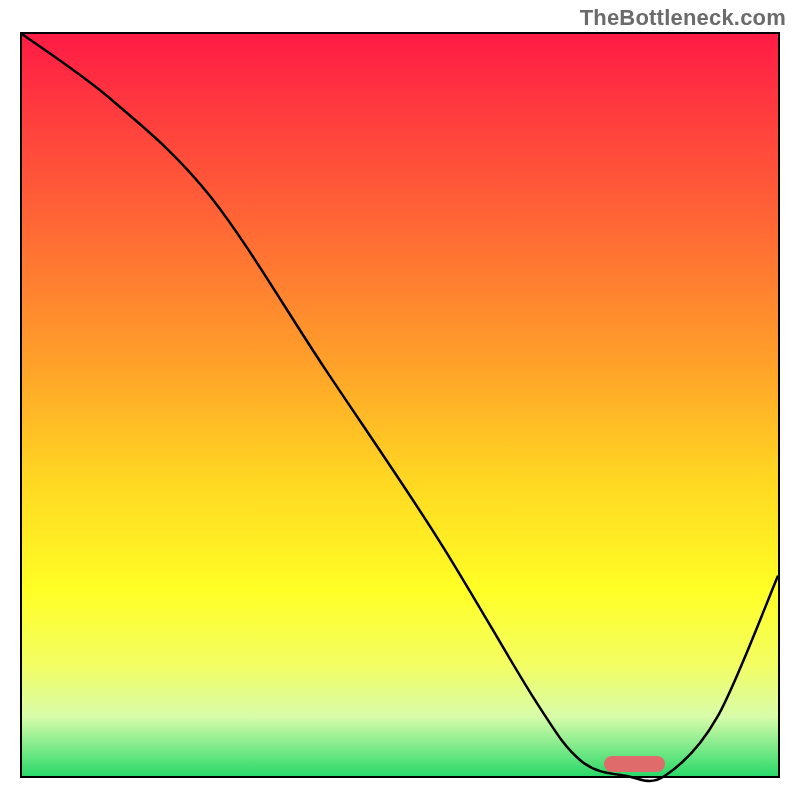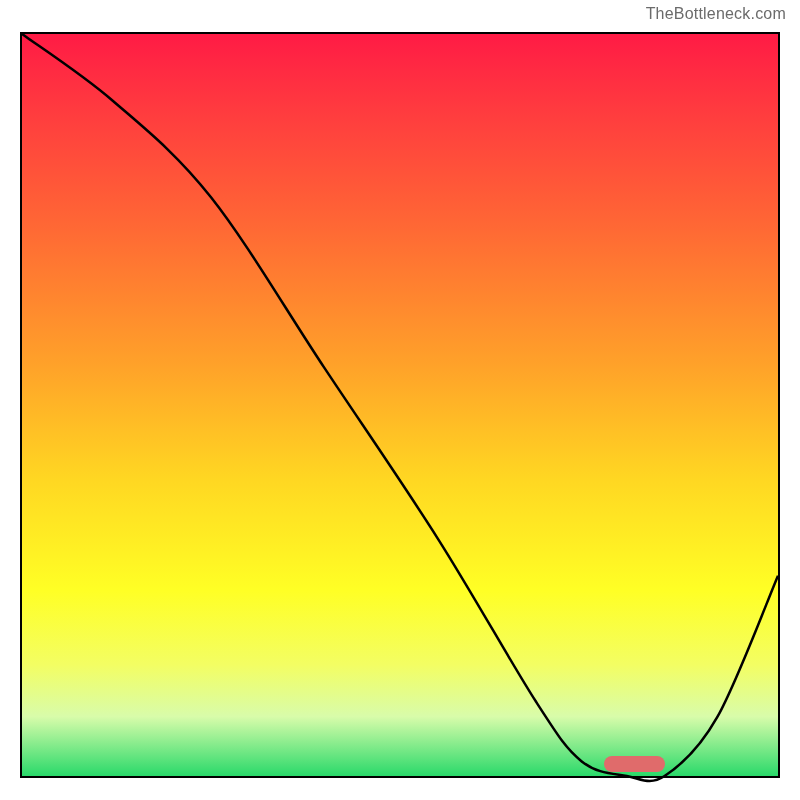--- a/index.html
+++ b/index.html
@@ -13,24 +13,24 @@
   .chart-wrap {
     position: relative;
     width: 800px;
     height: 800px;
   }
   .watermark {
     position: absolute;
     top: 5px;
     right: 14px;
     font-family: Arial, Helvetica, sans-serif;
-    font-size: 16px;
+    font-size: 22px;
     color: #6b6b6b;
     letter-spacing: 0.2px;
-    font-weight: 400;
+    font-weight: 700;
     user-select: none;
   }
   .plot-area {
     position: absolute;
     left: 20px;
     top: 32px;
     width: 760px;
     height: 746px;
     border: 2px solid #000;
     box-sizing: border-box;

